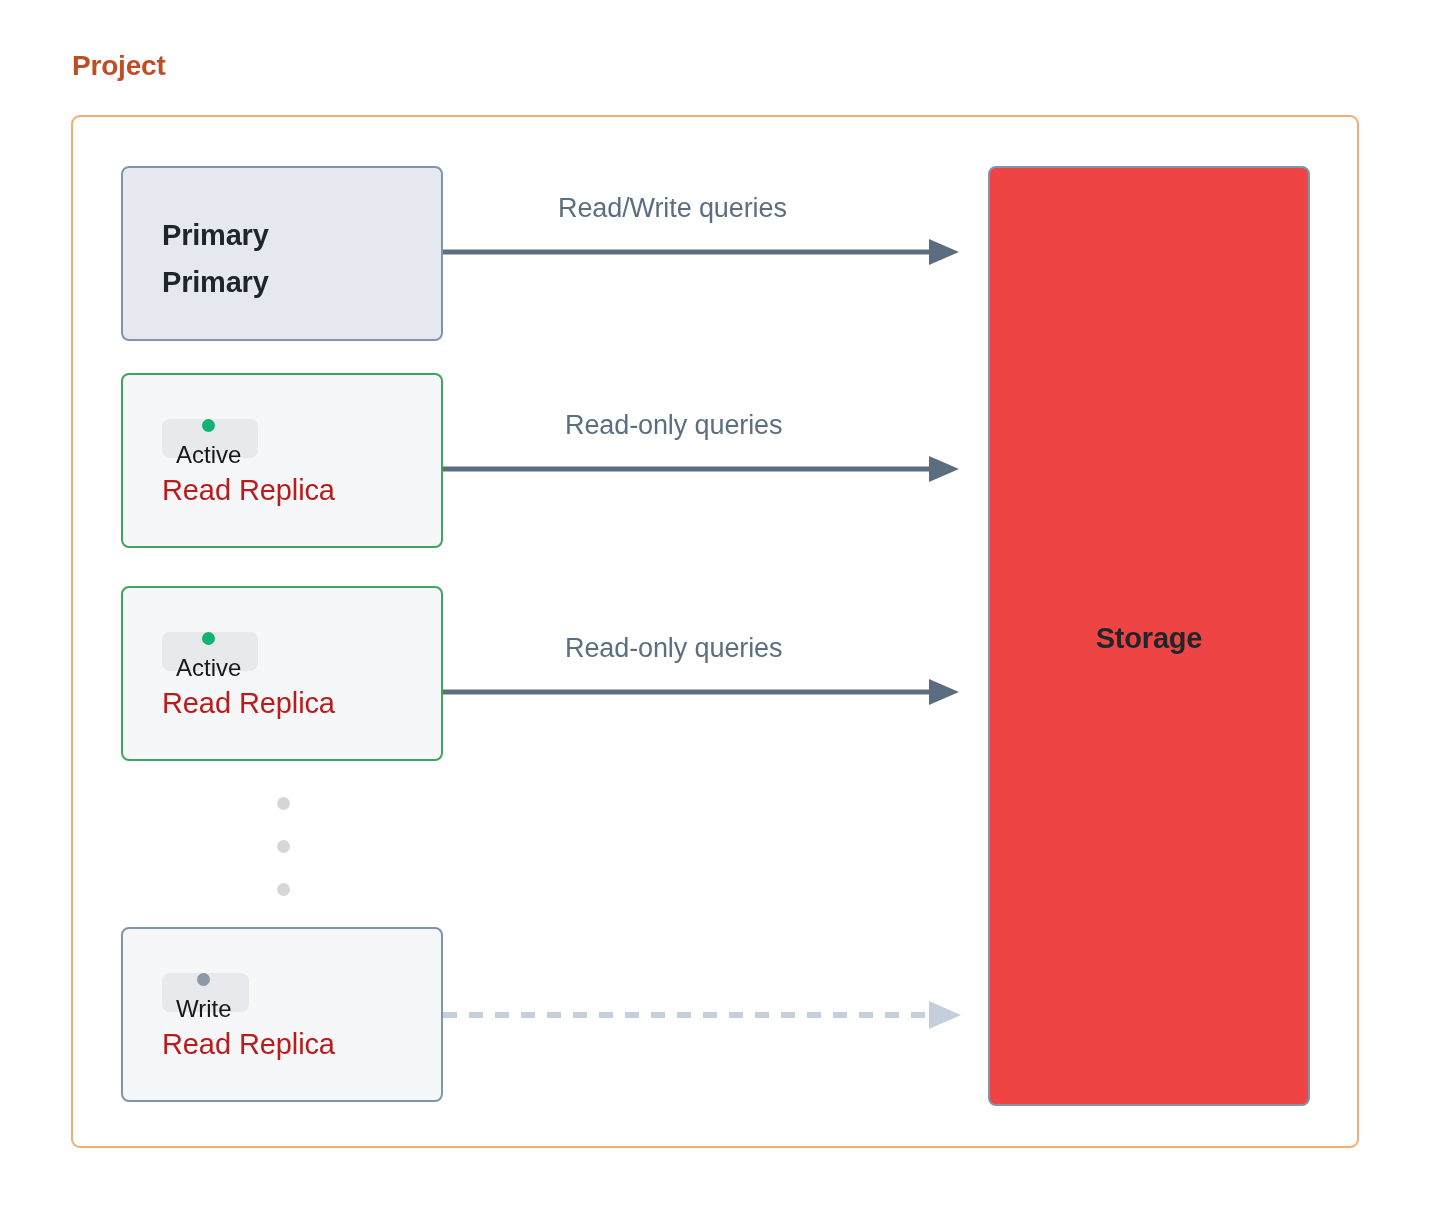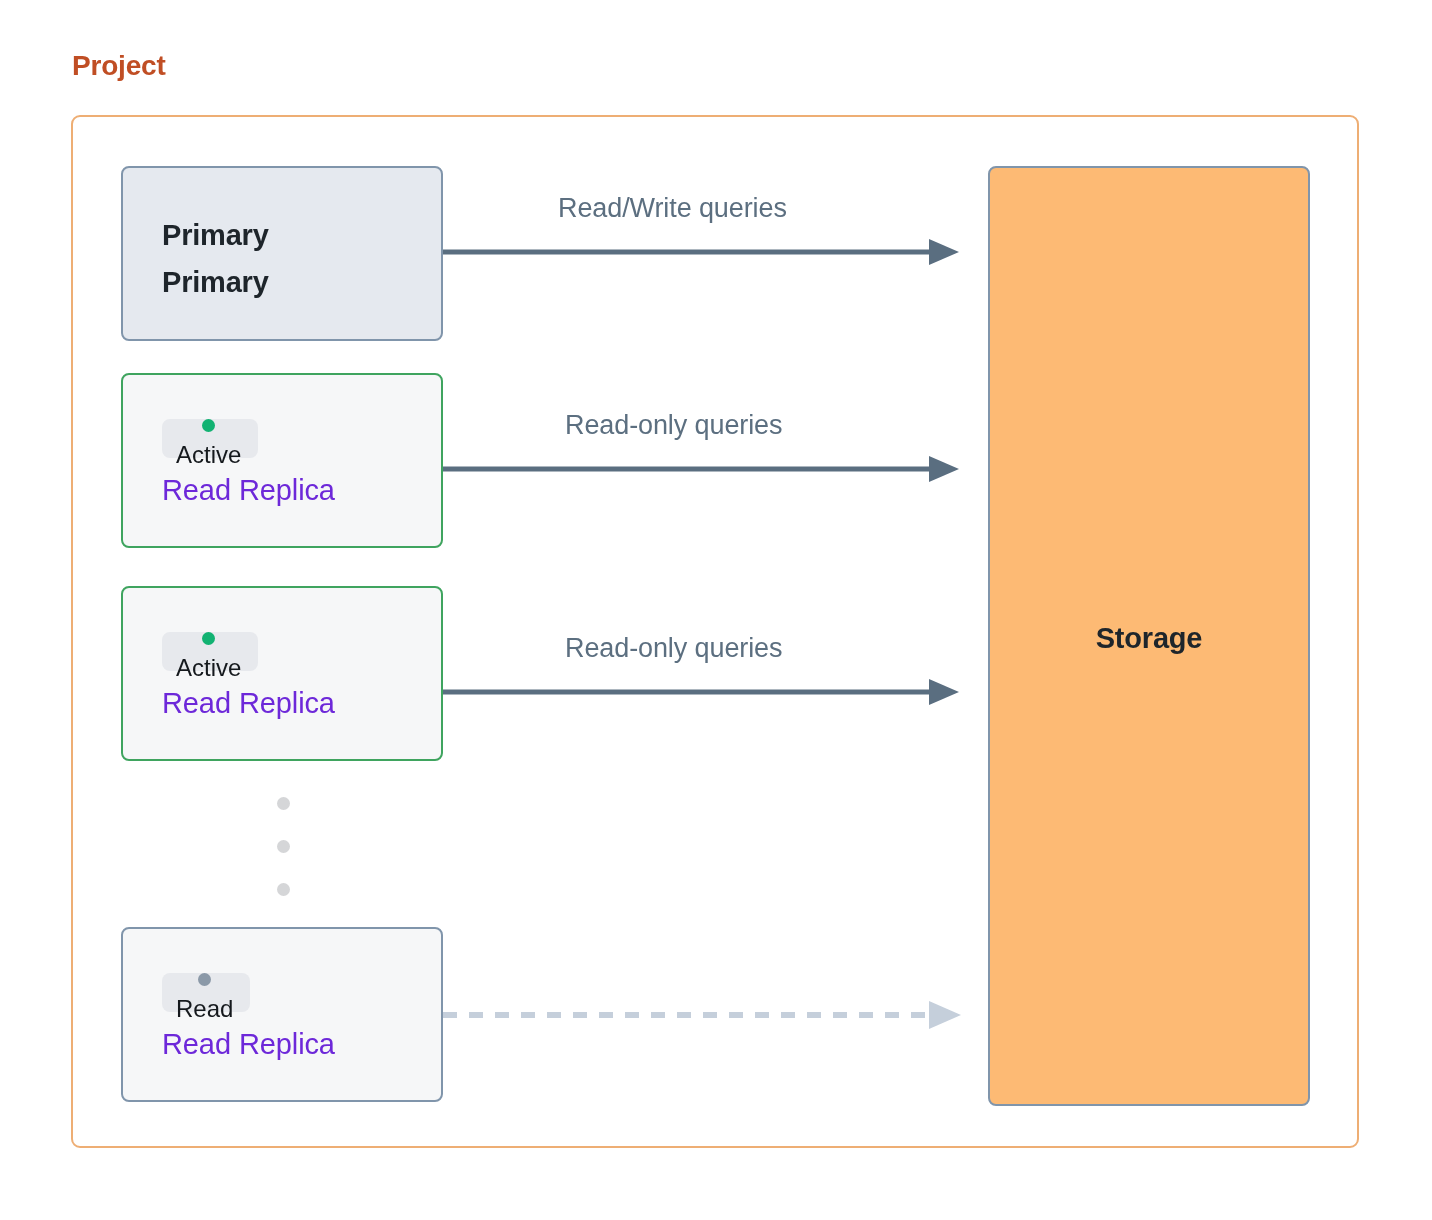--- a/index.html
+++ b/index.html
@@ -94,34 +94,34 @@
     font-size: 24px;
     color: #15191d;
     line-height: 1;
   }
 
   .replica-label {
     position: absolute;
     left: 39px;
     top: 101px;
     font-size: 29px;
-    color: #6d28d9;
+    color: #b91c1c;
     line-height: 1;
     letter-spacing: -0.1px;
   }
 
   
   #storage-box {
     position: absolute;
     left: 988px;
     top: 166px;
     width: 322px;
     height: 940px;
     box-sizing: border-box;
-    background: #fdba74;
+    background: #ef4444;
     border: 2px solid #8095ab;
     border-radius: 8px;
   }
   #storage-label {
     position: absolute;
     left: 0;
     right: 0;
     top: 454px;
     text-align: center;
     font-size: 29px;
@@ -188,21 +188,21 @@
 
   <div id="ellipsis" style="left:204px; top:680px;">
     <span class="ellipsis-dot"></span>
     <span class="ellipsis-dot"></span>
     <span class="ellipsis-dot"></span>
   </div>
 
   <div class="node-box idle" style="left:48px; top:810px; width:322px; height:175px;">
     <div class="status-badge">
       <span class="status-dot gray"></span>
-      <span class="status-text">Read</span>
+      <span class="status-text">Write</span>
     </div>
     <div class="replica-label">Read Replica</div>
   </div>
 
   <div id="storage-box" style="left:915px; top:49px; width:322px; height:940px;">
     <div id="storage-label">Storage</div>
   </div>
 
   <div class="arrow-label" style="left:485px; top:76px;">Read/Write queries</div>
   <svg class="arrow-svg" style="left:370px; top:120px;" width="520" height="30" viewBox="0 0 520 30">

